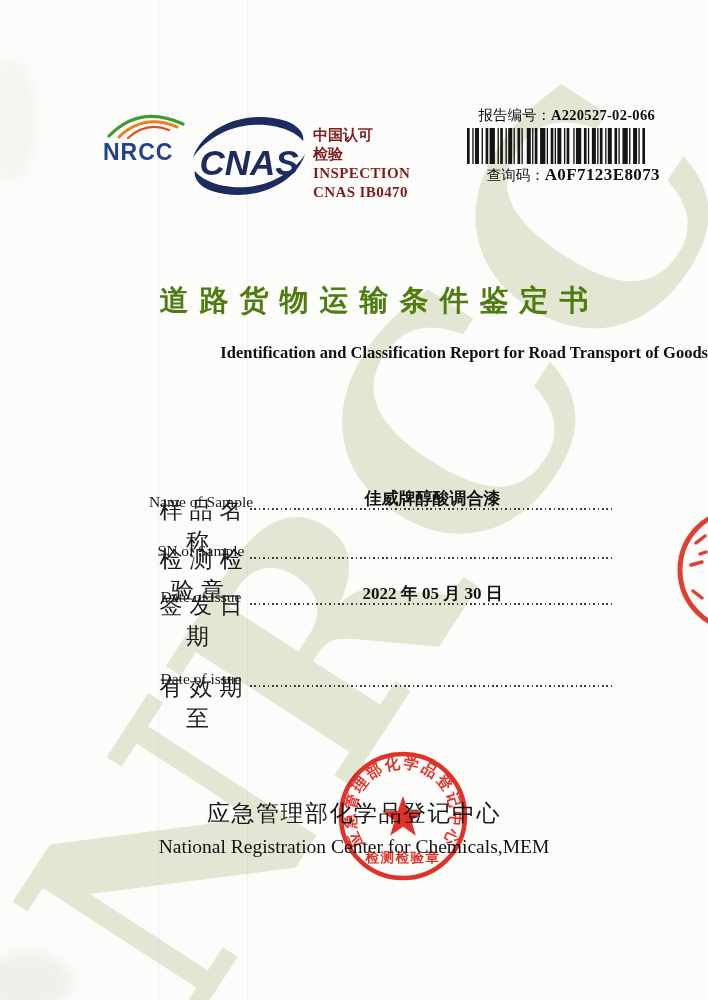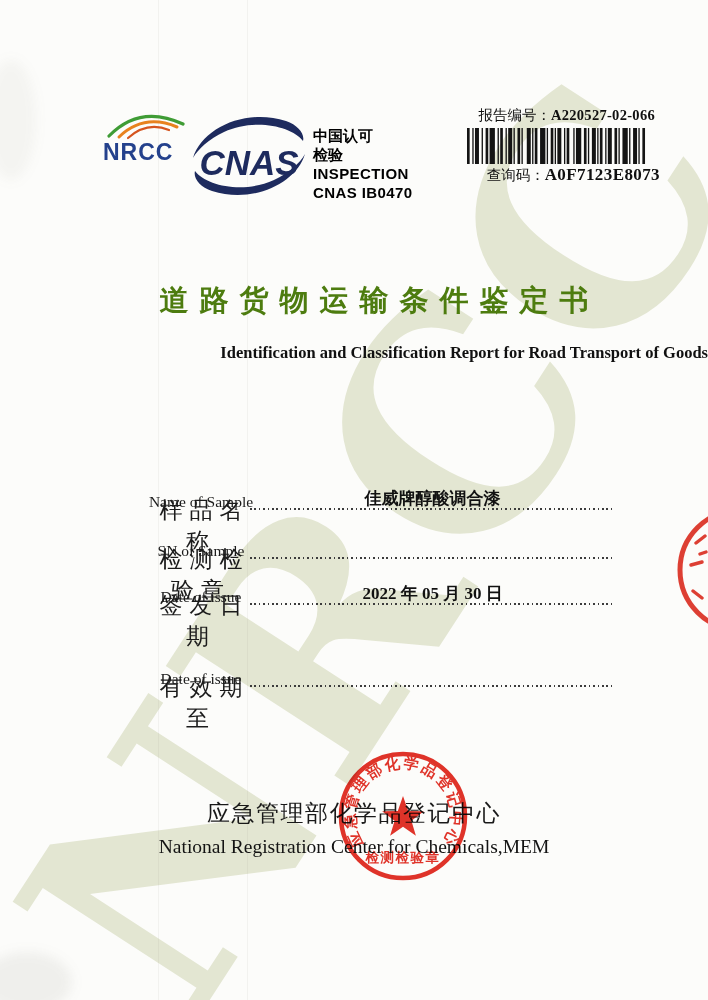--- a/index.html
+++ b/index.html
@@ -16,21 +16,21 @@
   .watermark{
     position:absolute;left:380px;top:545px;
     transform:translate(-50%,-50%) rotate(-57deg);
     font-family:"DejaVu Serif","Liberation Serif",serif;
     font-weight:bold;font-size:300px;letter-spacing:6px;
     color:#e3e6d2;white-space:nowrap;line-height:1;
     user-select:none;
   }
   
   .cnas-caption{position:absolute;left:313px;top:126px;width:120px;
-    font-family:Liberation Sans, sans-serif;color:#000000;line-height:19px;}
+    font-family:Liberation Serif, serif;color:#7f1d1d;line-height:19px;}
   .cnas-caption .zh{font-size:15px;font-weight:bold;}
   .cnas-caption .en{font-size:15px;font-weight:bold;letter-spacing:.4px;}
   .report-line{position:absolute;left:455px;top:106px;width:200px;text-align:right;font-size:14.5px;color:#101010;}
   .report-line b{font-weight:600;letter-spacing:.3px;}
   .query-line{position:absolute;left:450px;top:165px;width:210px;text-align:right;font-size:14.5px;color:#101010;}
   .query-line b{font-size:17px;font-weight:600;letter-spacing:.4px;}
   
   .title-zh{position:absolute;left:0;top:281px;width:100%;text-align:center;
     font-family:"Liberation Sans","DejaVu Sans",sans-serif;
     font-size:29px;font-weight:700;letter-spacing:11px;text-indent:11px;color:#4d7c0f;padding-left:20px;}

